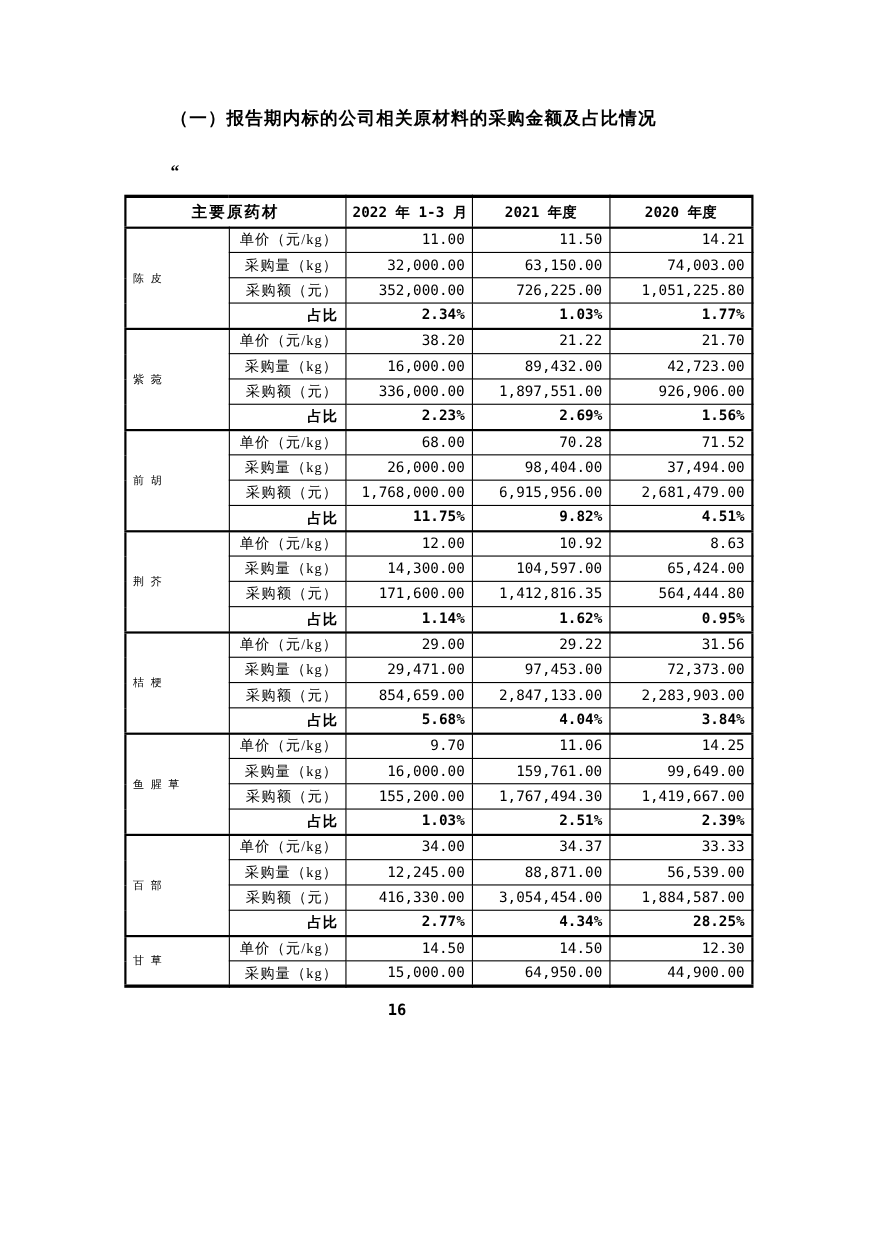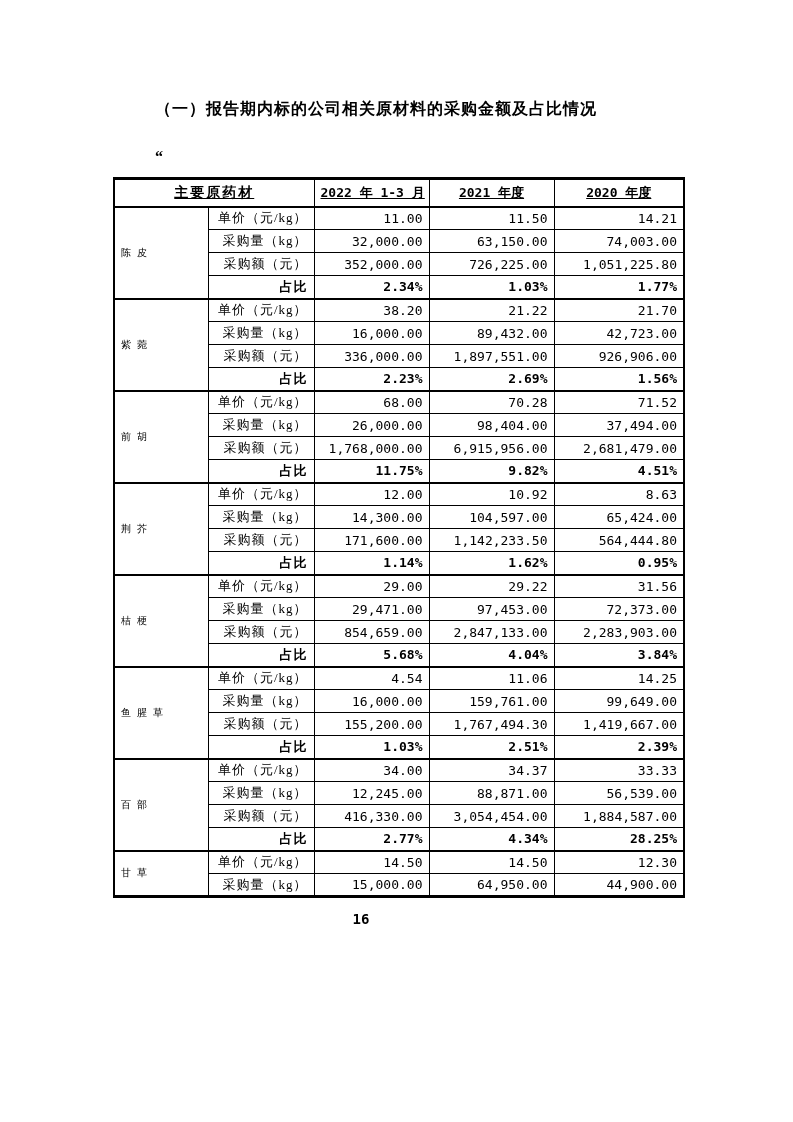--- a/index.html
+++ b/index.html
@@ -52,21 +52,21 @@
     border-width: 3px 2px 3px 2px;
   }
   table.materials th,
   table.materials td {
     border: 1px solid #000;
     overflow: hidden;
     white-space: nowrap;
     padding: 0 6px;
     box-sizing: border-box;
   }
-  thead tr { height: 28px; text-decoration: underline; }
+  thead tr { height: 28px; }
   tbody tr { height: 23px; }
   thead th {
     border-bottom: 2px solid #000;
     text-align: center;
     font-weight: 700;
   }
   th.hdr-material {
     font-family: "Liberation Serif", serif;
     font-size: 14px;
     letter-spacing: 2px;
@@ -225,21 +225,21 @@
       </tr>
       <tr>
         <td class="lbl">采购量（kg）</td>
         <td class="num">14,300.00</td>
         <td class="num">104,597.00</td>
         <td class="num">65,424.00</td>
       </tr>
       <tr>
         <td class="lbl">采购额（元）</td>
         <td class="num">171,600.00</td>
-        <td class="num">1,142,233.50</td>
+        <td class="num">1,412,816.35</td>
         <td class="num">564,444.80</td>
       </tr>
       <tr class="ratio-row">
         <td class="lbl">占比</td>
         <td class="num">1.14%</td>
         <td class="num">1.62%</td>
         <td class="num">0.95%</td>
       </tr>
     </tbody>
 
@@ -268,21 +268,21 @@
         <td class="num">5.68%</td>
         <td class="num">4.04%</td>
         <td class="num">3.84%</td>
       </tr>
     </tbody>
 
     <tbody>
       <tr>
         <td class="mat" rowspan="4">鱼腥草</td>
         <td class="lbl">单价（元/kg）</td>
-        <td class="num">4.54</td>
+        <td class="num">9.70</td>
         <td class="num">11.06</td>
         <td class="num">14.25</td>
       </tr>
       <tr>
         <td class="lbl">采购量（kg）</td>
         <td class="num">16,000.00</td>
         <td class="num">159,761.00</td>
         <td class="num">99,649.00</td>
       </tr>
       <tr>

